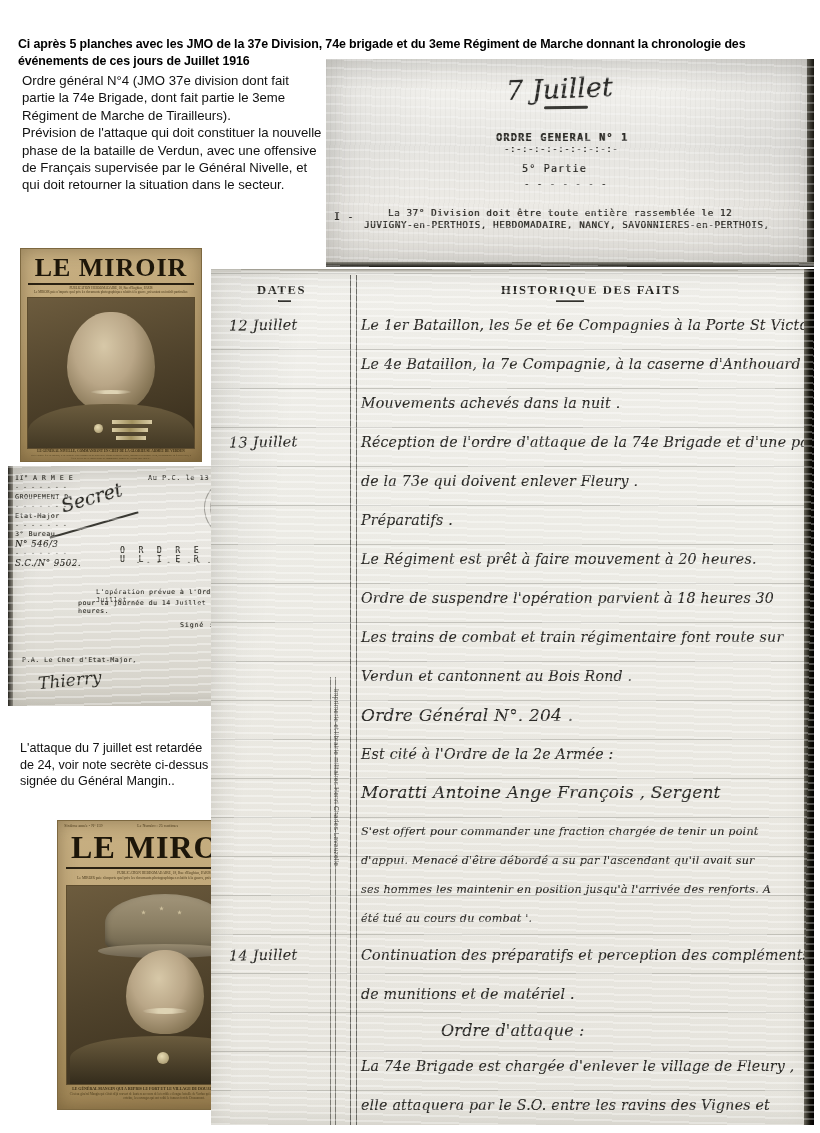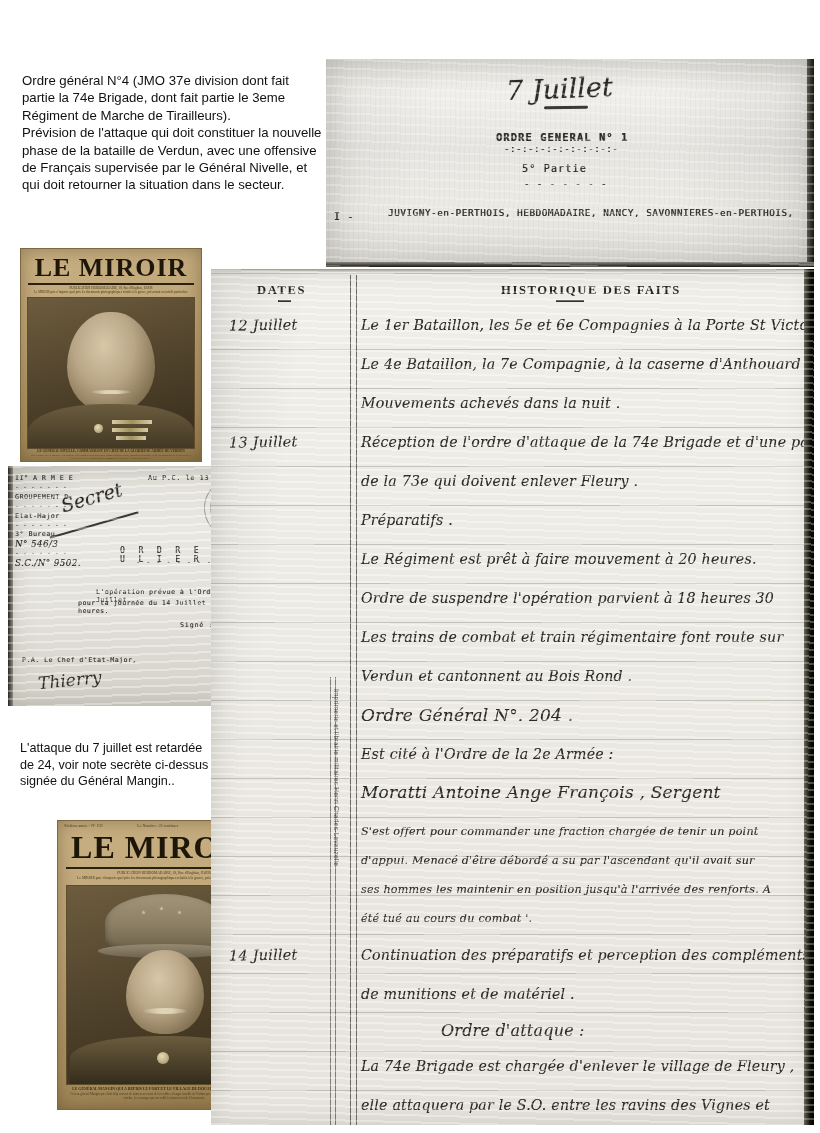--- a/index.html
+++ b/index.html
@@ -305,35 +305,37 @@
     position:absolute;left:30px;top:204px;
     font-family:"DejaVu Serif", serif;font-style:italic;font-size:17px;
     color:#2e2d27;transform:rotate(-6deg);
   }
 </style>
 </head>
 <body>
 
 <div class="page">
 
+  <div class="headline">Ci après 5 planches avec les JMO de la 37e Division, 74e brigade et du 3eme Régiment de Marche donnant la chronologie des événements de ces jours de Juillet 1916</div>
 
   <div class="intro">
     <p>Ordre général N°4 (JMO 37e division dont fait partie la 74e Brigade, dont fait partie le 3eme Régiment de Marche de Tirailleurs).</p>
     <p>Prévision de l'attaque qui doit constituer la nouvelle phase de la bataille de Verdun, avec une offensive de Français supervisée par le Général Nivelle, et qui doit retourner la situation dans le secteur.</p>
   </div>
 
   <div class="doc-ordre">
     <div class="hw-date">7 Juillet</div>
     <div class="hw-date-rule"></div>
     <div class="typed og-title">ORDRE GENERAL N° 1</div>
     <div class="typed og-dashes">-:-:-:-:-:-:-:-:-:-</div>
     <div class="typed og-part">5° Partie</div>
     <div class="typed og-part-rule">- - - - - - -</div>
     <div class="typed og-num">I -</div>
     <div class="typed og-body">
+      <div>La 37° Division doit être toute entière rassemblée le 12</div>
       <div>JUVIGNY-en-PERTHOIS, HEBDOMADAIRE, NANCY, SAVONNIERES-en-PERTHOIS,</div>
     </div>
     <div class="blackedge"></div>
     <div class="blackbottom"></div>
   </div>
 
   <div class="miroir" id="miroir1">
     <div class="masthead">LE MIROIR</div>
     <div class="underbar"></div>
     <div class="subline">

